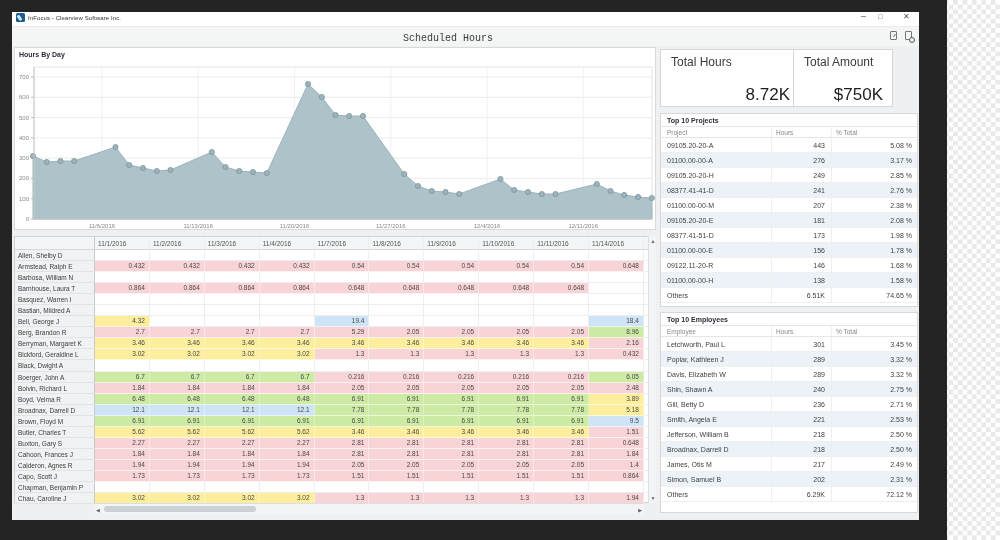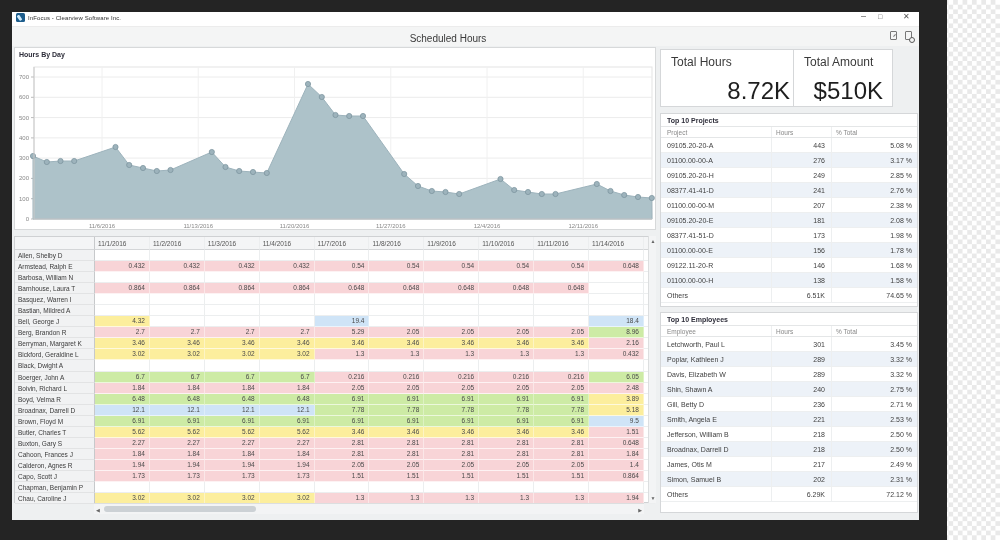--- a/index.html
+++ b/index.html
@@ -5,21 +5,21 @@
 #stage { position:absolute; left:0; top:0; width:1000px; height:540px;
   background:conic-gradient(#e9e9e9 90deg,#fff 90deg 180deg,#e9e9e9 180deg 270deg,#fff 270deg) 0 0/9.4px 9.4px; }
 #frame { position:absolute; left:0; top:0; width:947px; height:540px; background:#242424; }
 #win { position:absolute; left:12px; top:12px; width:907px; height:508px; background:#eef0f1; filter:blur(0.3px); }
 #titlebar { position:absolute; left:0; top:0; width:100%; height:14px; background:#fff; }
 #appicon { position:absolute; left:4px; top:1px; width:9px; height:9px; background:#1d5d8c; border-radius:1.5px; }
 #appicon:before { content:""; position:absolute; left:2px; top:1.5px; width:2.5px; height:6px; background:#cfeafb; transform:rotate(-35deg); border-radius:1px; }
 #wtitle { position:absolute; left:16px; top:2.5px; font-size:6px; color:#333; letter-spacing:0.1px; }
 .wbtn { position:absolute; top:0px; color:#555; font-size:9px; }
 #toolbar { position:absolute; left:0; top:14px; width:100%; height:20px; background:#f4f5f5; border-top:1px solid #ececec; }
-#shtitle { position:absolute; left:0; top:6px; width:872px; text-align:center; font-size:10px; color:#3a3a3a; }
+#shtitle { position:absolute; left:0; top:6px; width:872px; text-align:center; font-size:10px; color:#3a3a3a;font-family:Liberation Mono, monospace; }
 .ticon { position:absolute; top:19px; width:7px; height:9px; border:1px solid #777; border-radius:1px; background:#f4f5f5; }
 #panel-chart { position:absolute; left:2px; top:35px; width:642px; height:183px; background:#fff; border:1px solid #d7d9da; }
 #hbd { position:absolute; left:4px; top:3px; font-size:7px; font-weight:bold; color:#2e2e3a; }
 #chart { position:absolute; left:0; top:0; }
 .ax { font-size:6px; fill:#888; font-family:"Liberation Sans",sans-serif; }
 
 #grid { position:absolute; left:2px; top:224px; width:642px; height:267px; background:#fff; border:1px solid #cfd1d3; font-size:6.5px; color:#4a4a4a; }
 .gh { display:flex; height:13px; background:#f4f5f6; }
 .hc { border-bottom:1px solid #d4d6d8 !important; background:#f4f5f6 !important; color:#555; line-height:13px !important; }
 .gr { display:flex; height:11.05px; }
@@ -32,21 +32,21 @@
 .g { background:#cdeba5; border-bottom:1px solid #ecf8dc; border-right:1px solid #ddf2c2; }
 .b { background:#cfe4f7; border-bottom:1px solid #eaf4fc; border-right:1px solid #ddedfa; }
 
 #vsb { position:absolute; left:636px; top:224px; width:8px; height:267px; background:#f3f4f5; border-left:1px solid #dcdedf; }
 #hsb { position:absolute; left:82px; top:491px; width:550px; height:11px; background:#f3f4f5; border-top:1px solid #dcdedf; }
 #hthumb { position:absolute; left:10px; top:2px; width:152px; height:6px; background:#ccd1d5; border-radius:3px; }
 .sarr { position:absolute; font-size:5px; color:#666; }
 
 .card { position:absolute; top:37px; height:58px; background:#fff; border:1px solid #d5d7d9; }
 .ctitle { position:absolute; left:10px; top:5px; font-size:12px; color:#3a3a3a; }
-.cval { position:absolute; right:9px; bottom:3.5px; font-size:24px; line-height:1; color:#1e1e1e; }
+.cval { position:absolute; right:9px; bottom:3.5px; font-size:17px; line-height:1; color:#1e1e1e; }
 .rpanel { position:absolute; left:648px; width:258px; background:#fff; border:1px solid #d5d7d9; }
 .ptitle { height:12px; line-height:13px; padding-left:6px; font-size:7px; font-weight:bold; color:#2e2e3a; }
 .phead { display:flex; height:11.5px; line-height:12px; font-size:6.5px; color:#888; border-top:1px solid #e4e6e7; border-bottom:1px solid #e4e6e7; }
 .tr { display:flex; height:15.05px; line-height:15.05px; font-size:7px; color:#3f3f3f; border-bottom:1px solid #edeff0; }
 .tr.alt { background:#edf2f8; }
 .t1 { width:110px; padding-left:6px; }
 .t2 { width:60px; text-align:right; padding-right:6px; border-left:1px solid #edeff0; }
 .t3 { flex:1; text-align:right; padding-right:5px; border-left:1px solid #edeff0; }
 .phead .t2,.phead .t3 { text-align:left; padding-left:4px; }
 </style></head><body>
@@ -493,21 +493,21 @@
       <div class="sarr" style="left:2px;top:2.5px;">◀</div>
       <div class="sarr" style="right:2px;top:2.5px;">▶</div>
       <div id="hthumb"></div>
     </div>
   <div class="card" style="left:648px;width:140px;">
       <div class="ctitle">Total Hours</div>
       <div class="cval">8.72K</div>
     </div>
   <div class="card" style="left:781px;width:100px;">
       <div class="ctitle">Total Amount</div>
-      <div class="cval">$510K</div>
+      <div class="cval">$750K</div>
     </div>
   <div class="rpanel" style="top:101px;height:194px;">
     <div class="ptitle">Top 10 Projects</div>
     <div class="phead">
         <div class="t1" style="padding-left:6px;">Project</div>
         <div class="t2">Hours</div>
         <div class="t3">% Total</div>
       </div>
     <div class="tr">
         <div class="t1">09105.20-20-A</div>

